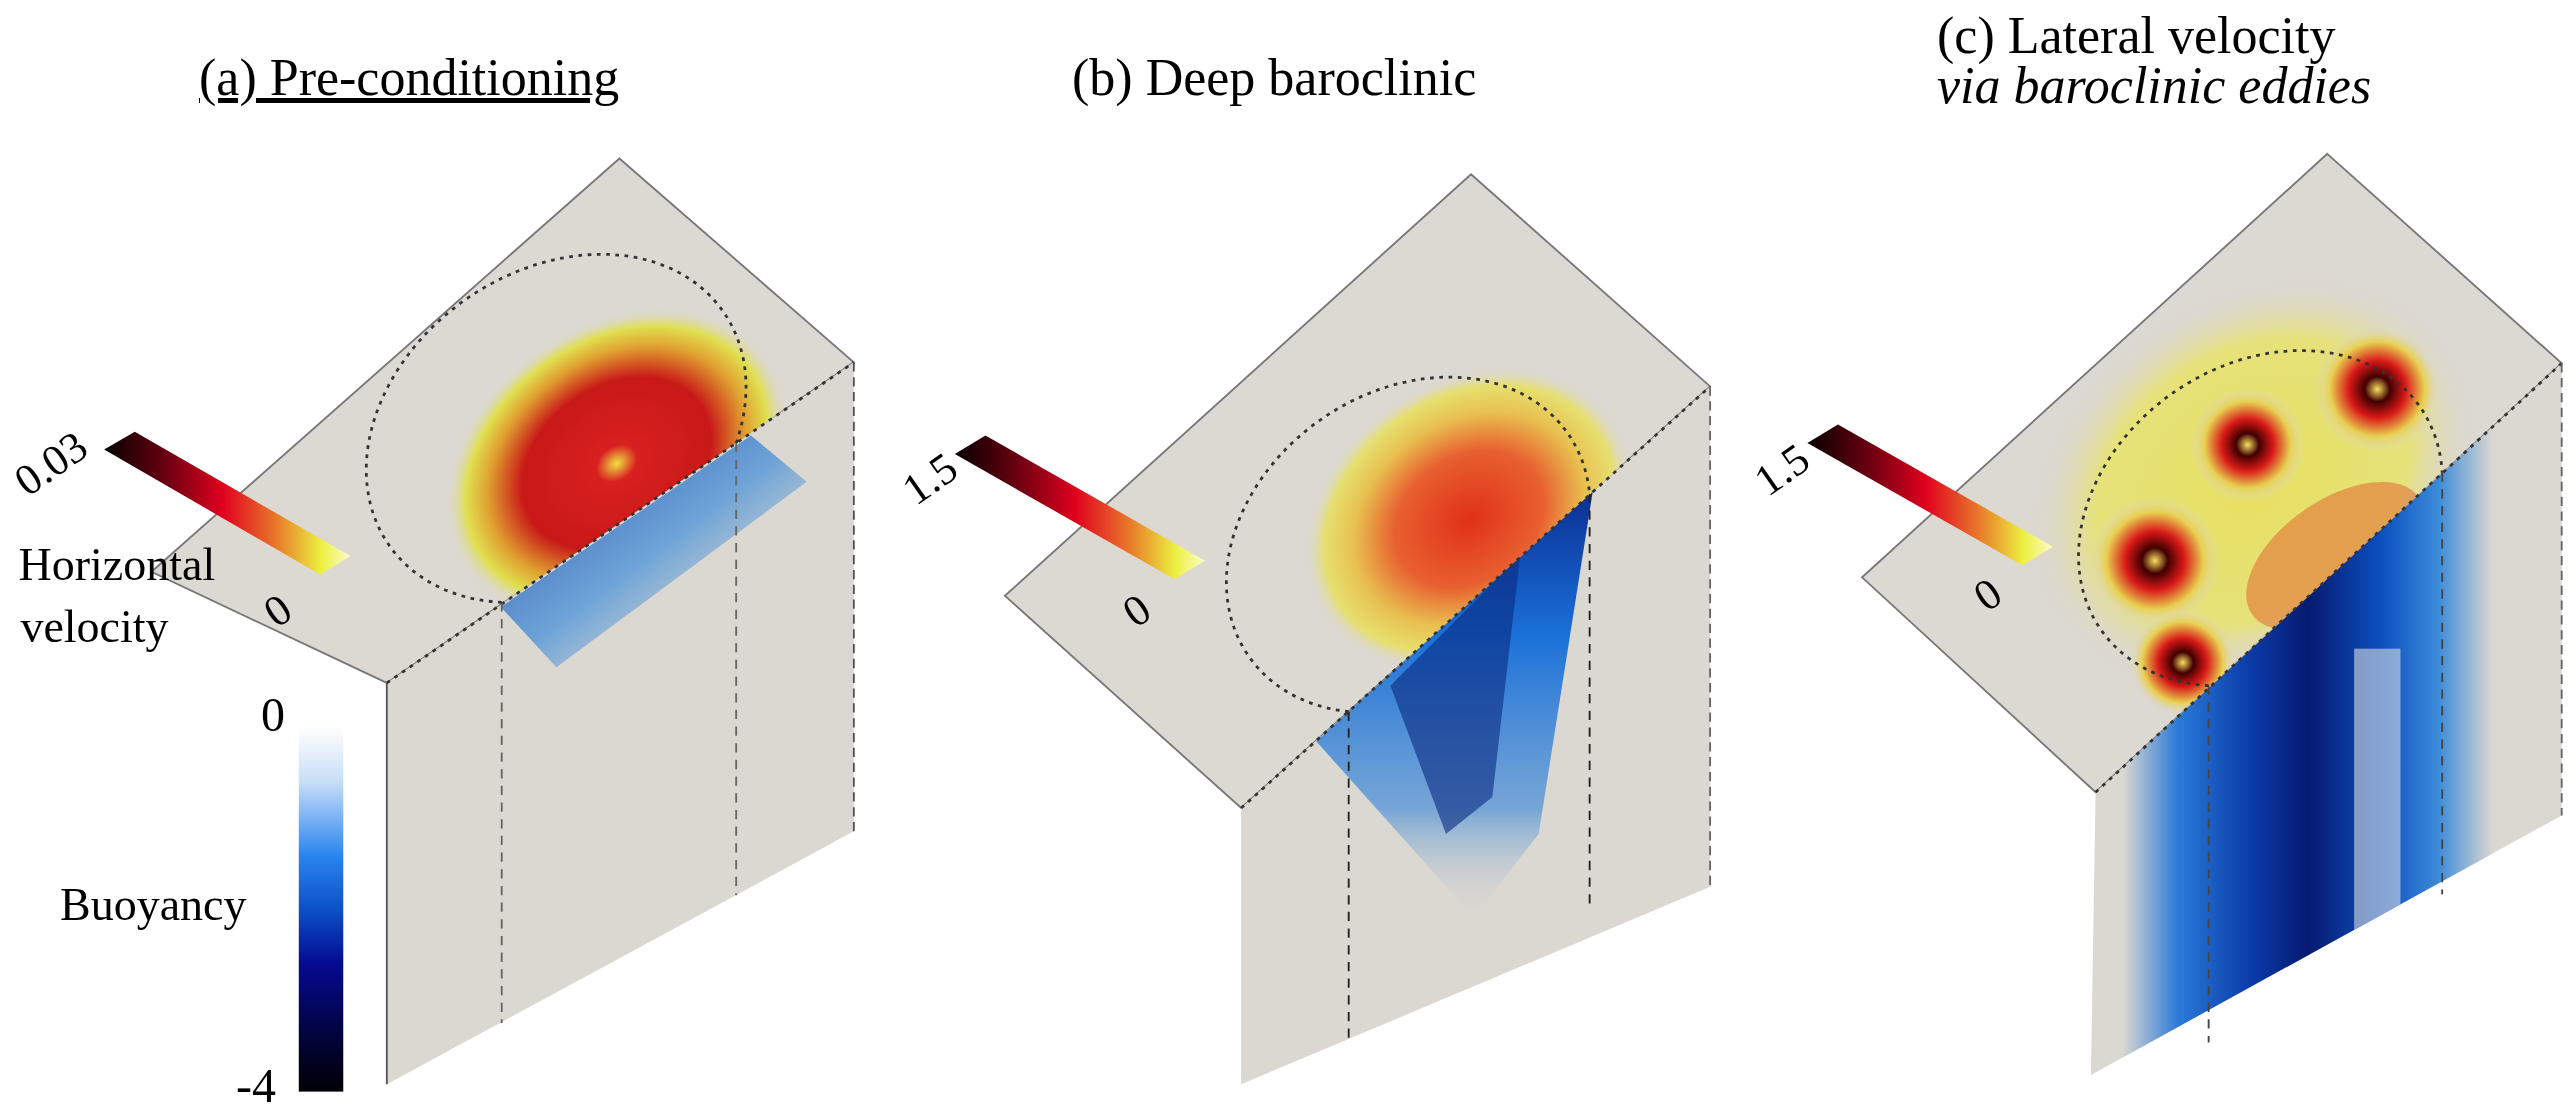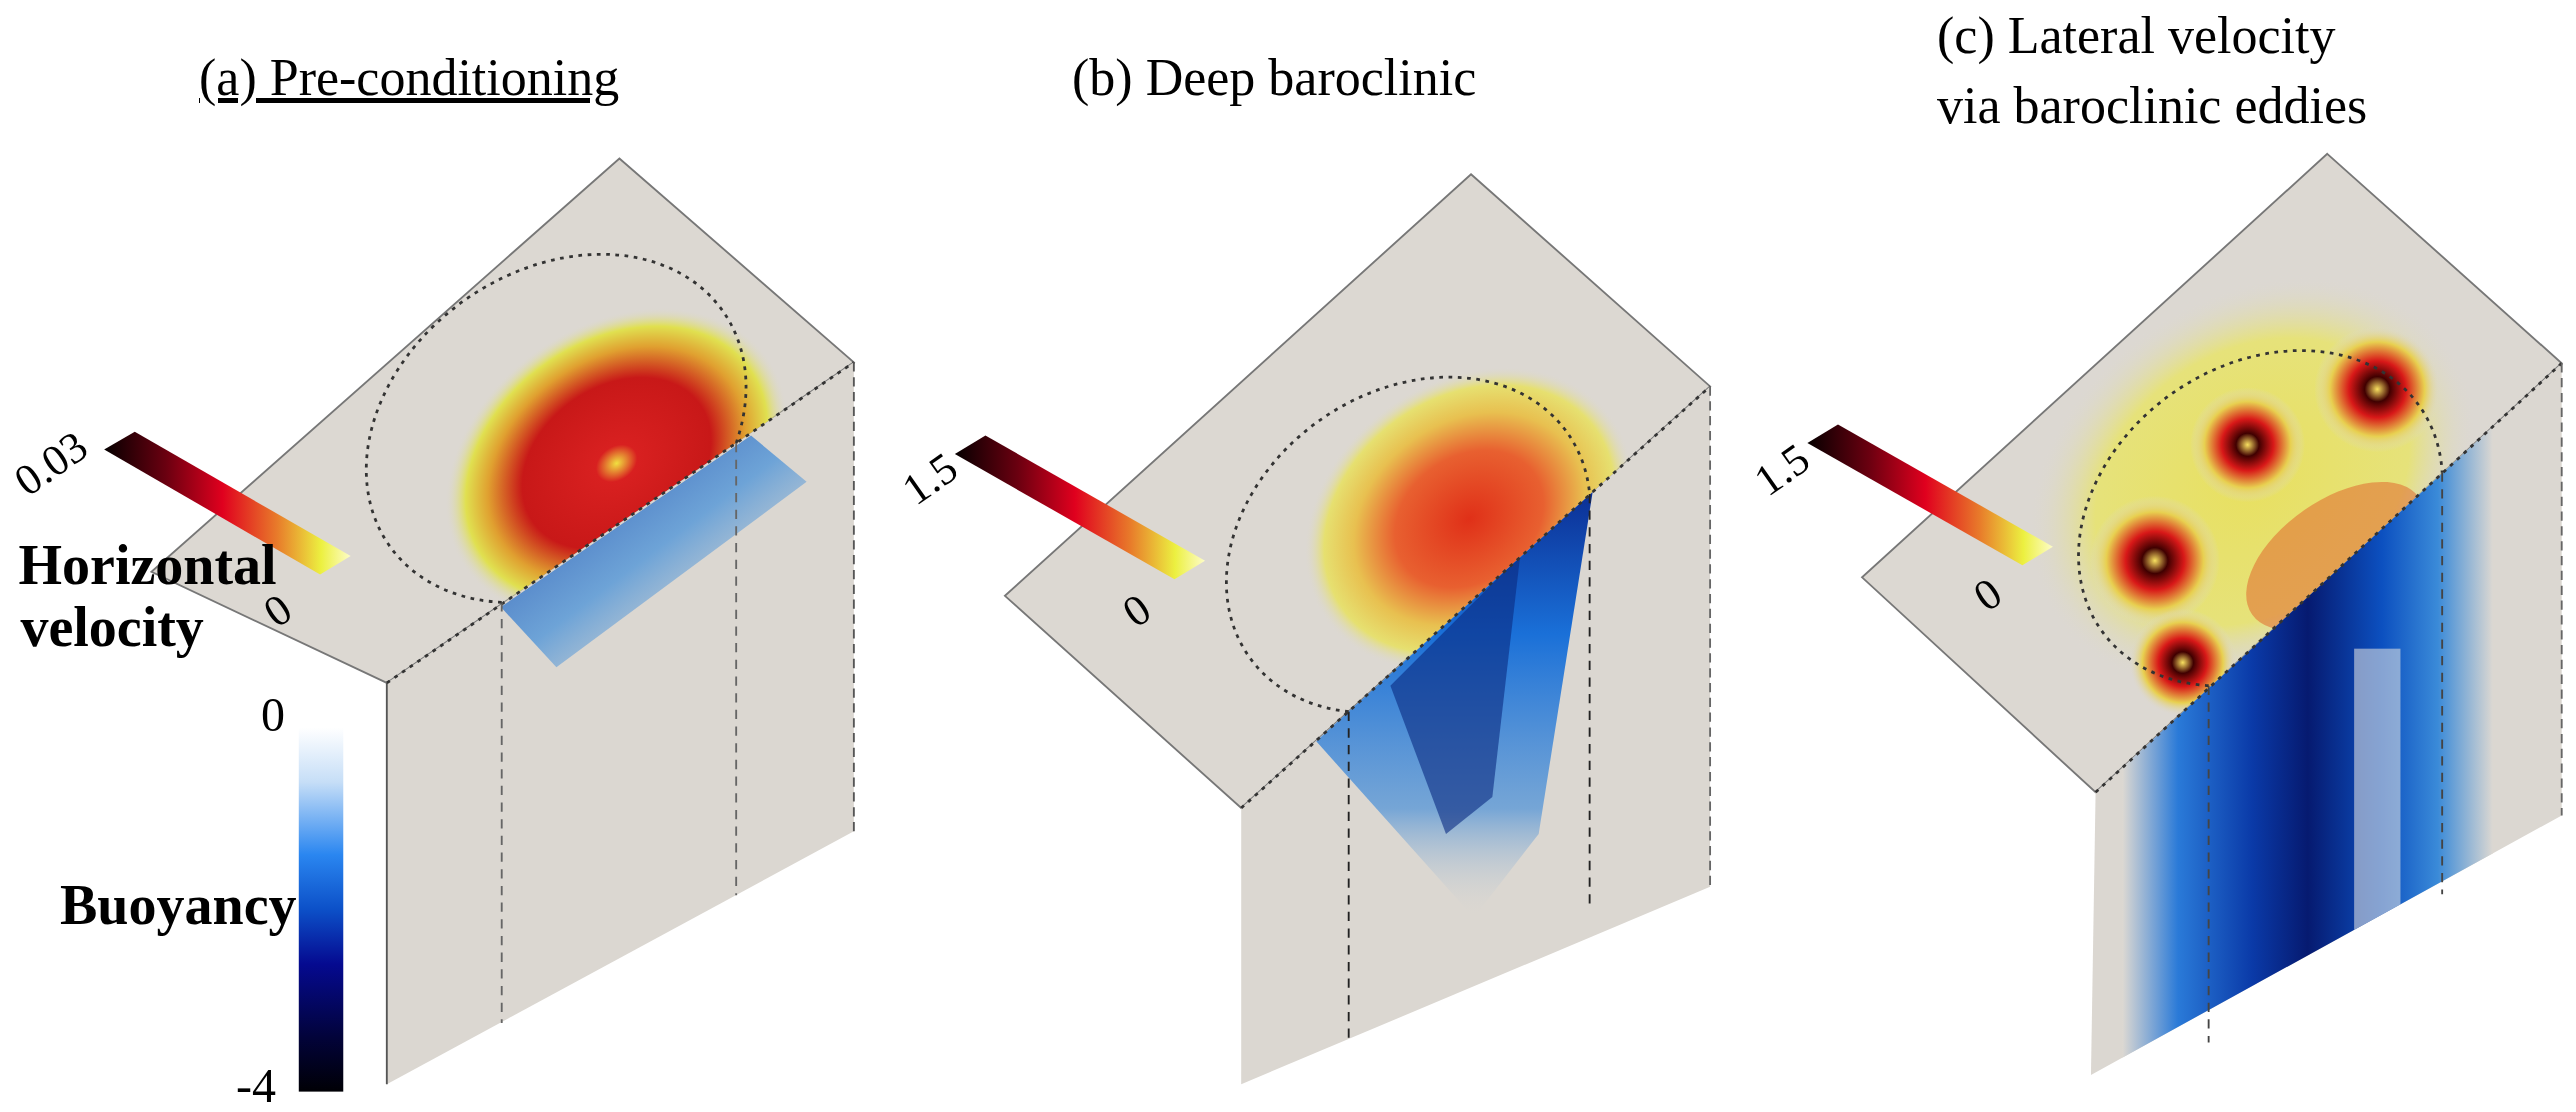--- a/index.html
+++ b/index.html
@@ -1,18 +1,18 @@
 <!DOCTYPE html>
 <html style="font-size:15px"><head>
 <meta charset="utf-8">
 <style>
   html,body{margin:0;padding:0;background:#fff;}
   body{width:2576px;height:1112px;position:relative;overflow:hidden;font-family:"Liberation Serif","DejaVu Serif",serif;color:#000;}
   .title{position:absolute;font-size:52px;line-height:59px;text-align:left;white-space:nowrap;}
-  .lbl{position:absolute;font-size:56px;line-height:52px;white-space:nowrap;font-weight:bold;}
+  .lbl{position:absolute;font-size:46px;line-height:52px;white-space:nowrap;}
   .tick{position:absolute;font-size:44px;line-height:44px;white-space:nowrap;}
   svg{position:absolute;left:0;top:0;}
 </style>
 </head>
 <body>
 
 <svg width="2576" height="1112" viewBox="0 0 2779 1200">
   <defs>
     <linearGradient id="hotbar" x1="0" y1="0" x2="1" y2="0">
       <stop offset="0" stop-color="#050000"></stop>
@@ -154,21 +154,21 @@
   </g>
 
   <polygon points="1950,478 1983,458 2215,590 2182,610" fill="url(#hotbar)"></polygon>
 
   <rect x="322" y="785" width="48" height="393" fill="url(#bluebar)"></rect>
 </svg>
 
 <div class="title" style="left:199px;top:48px;text-decoration:underline;">(a) Pre-conditioning</div>
 <div class="title" style="left:1072px;top:48px;">(b) Deep baroclinic</div>
 <div class="title" style="left:1937px;top:5.6px;">(c) Lateral velocity</div>
-<div class="title" style="left:1937px;top:76px;">via baroclinic eddies</div>
+<div class="title" style="left:1937px;top:56px;font-style:italic;">via baroclinic eddies</div>
 
 <div class="tick" style="left:7.4px;top:468px;transform:rotate(-35deg);transform-origin:left top;">0.03</div>
 <div class="tick" style="left:267px;top:589px;transform:rotate(-35deg);">0</div>
 <div class="lbl" style="left:18.5px;top:539px;">Horizontal</div>
 <div class="lbl" style="left:20.4px;top:593px;margin-top:8px;">velocity</div>
 
 <div class="tick" style="left:895px;top:477px;transform:rotate(-35deg);transform-origin:left top;">1.5</div>
 <div class="tick" style="left:1126px;top:589px;transform:rotate(-35deg);">0</div>
 
 <div class="tick" style="left:1747px;top:468px;transform:rotate(-35deg);transform-origin:left top;">1.5</div>

